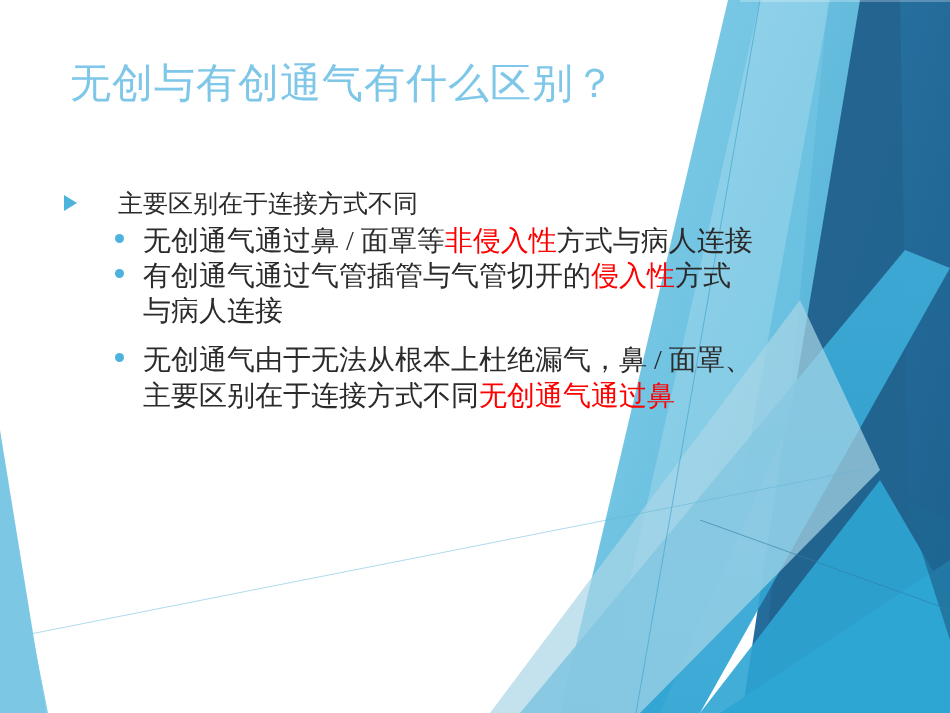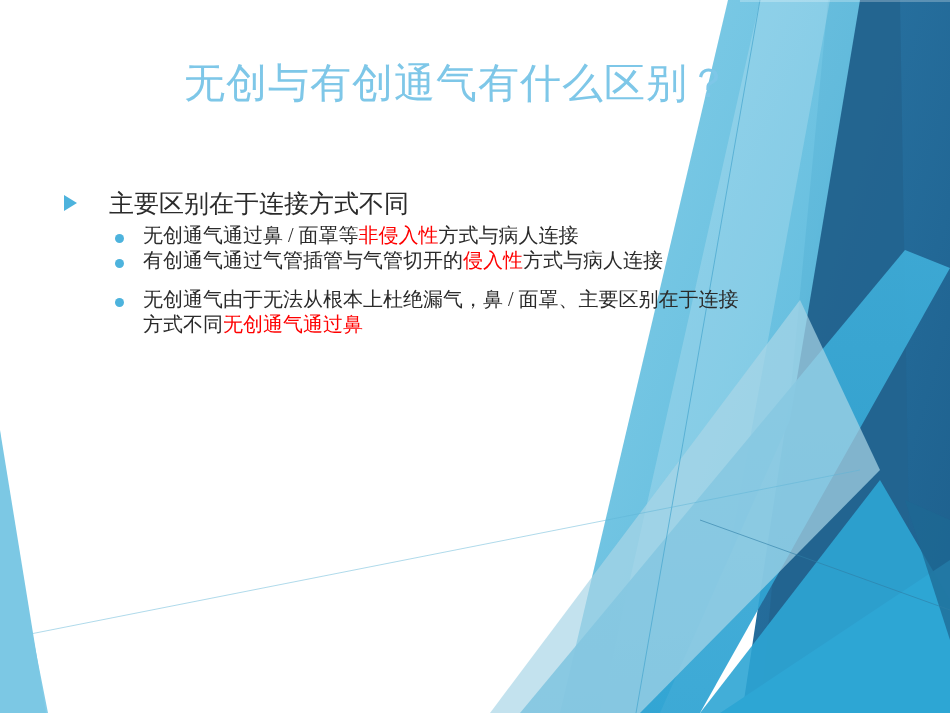--- a/index.html
+++ b/index.html
@@ -27,21 +27,21 @@
     height: 713px;
     pointer-events: none;
   }
 
   
   .title {
     position: absolute;
     left: 70px;
     top: 60px;
     width: 660px;
-    text-align: right;
+    text-align: left;
     font-size: 41px;
     line-height: 1.15;
     letter-spacing: 1px;
     color: #7ec7e8;
     white-space: nowrap;
   }
 
   
   .content {
     position: absolute;
@@ -65,39 +65,39 @@
     width: 0;
     height: 0;
     border-left: 13px solid #4db3dd;
     border-top: 8px solid transparent;
     border-bottom: 8px solid transparent;
   }
 
   .lvl2 {
     position: relative;
     padding-left: 85px;
-    font-size: 20px;
+    font-size: 28px;
     line-height: 1.26;
     color: #2b2b2b;
   }
   .lvl2 .dot {
     position: absolute;
     left: 57px;
     top: 11px;
     width: 9px;
     height: 9px;
     border-radius: 50%;
     background: #4db3dd;
   }
 
   .grp-gap { height: 14px; }
 
   .red { color: #fe0000; }
 
-  .para { margin: 6px; }
+  .para { margin: 15px; }
 </style>
 </head>
 <body>
 
 <div class="slide">
 
   <svg class="bg" viewBox="0 0 950 713" preserveAspectRatio="none" xmlns="http://www.w3.org/2000/svg">
     <defs>
       <linearGradient id="gLight" x1="0" y1="0" x2="1" y2="1">
         <stop offset="0%" stop-color="#7ecbe6"></stop>

